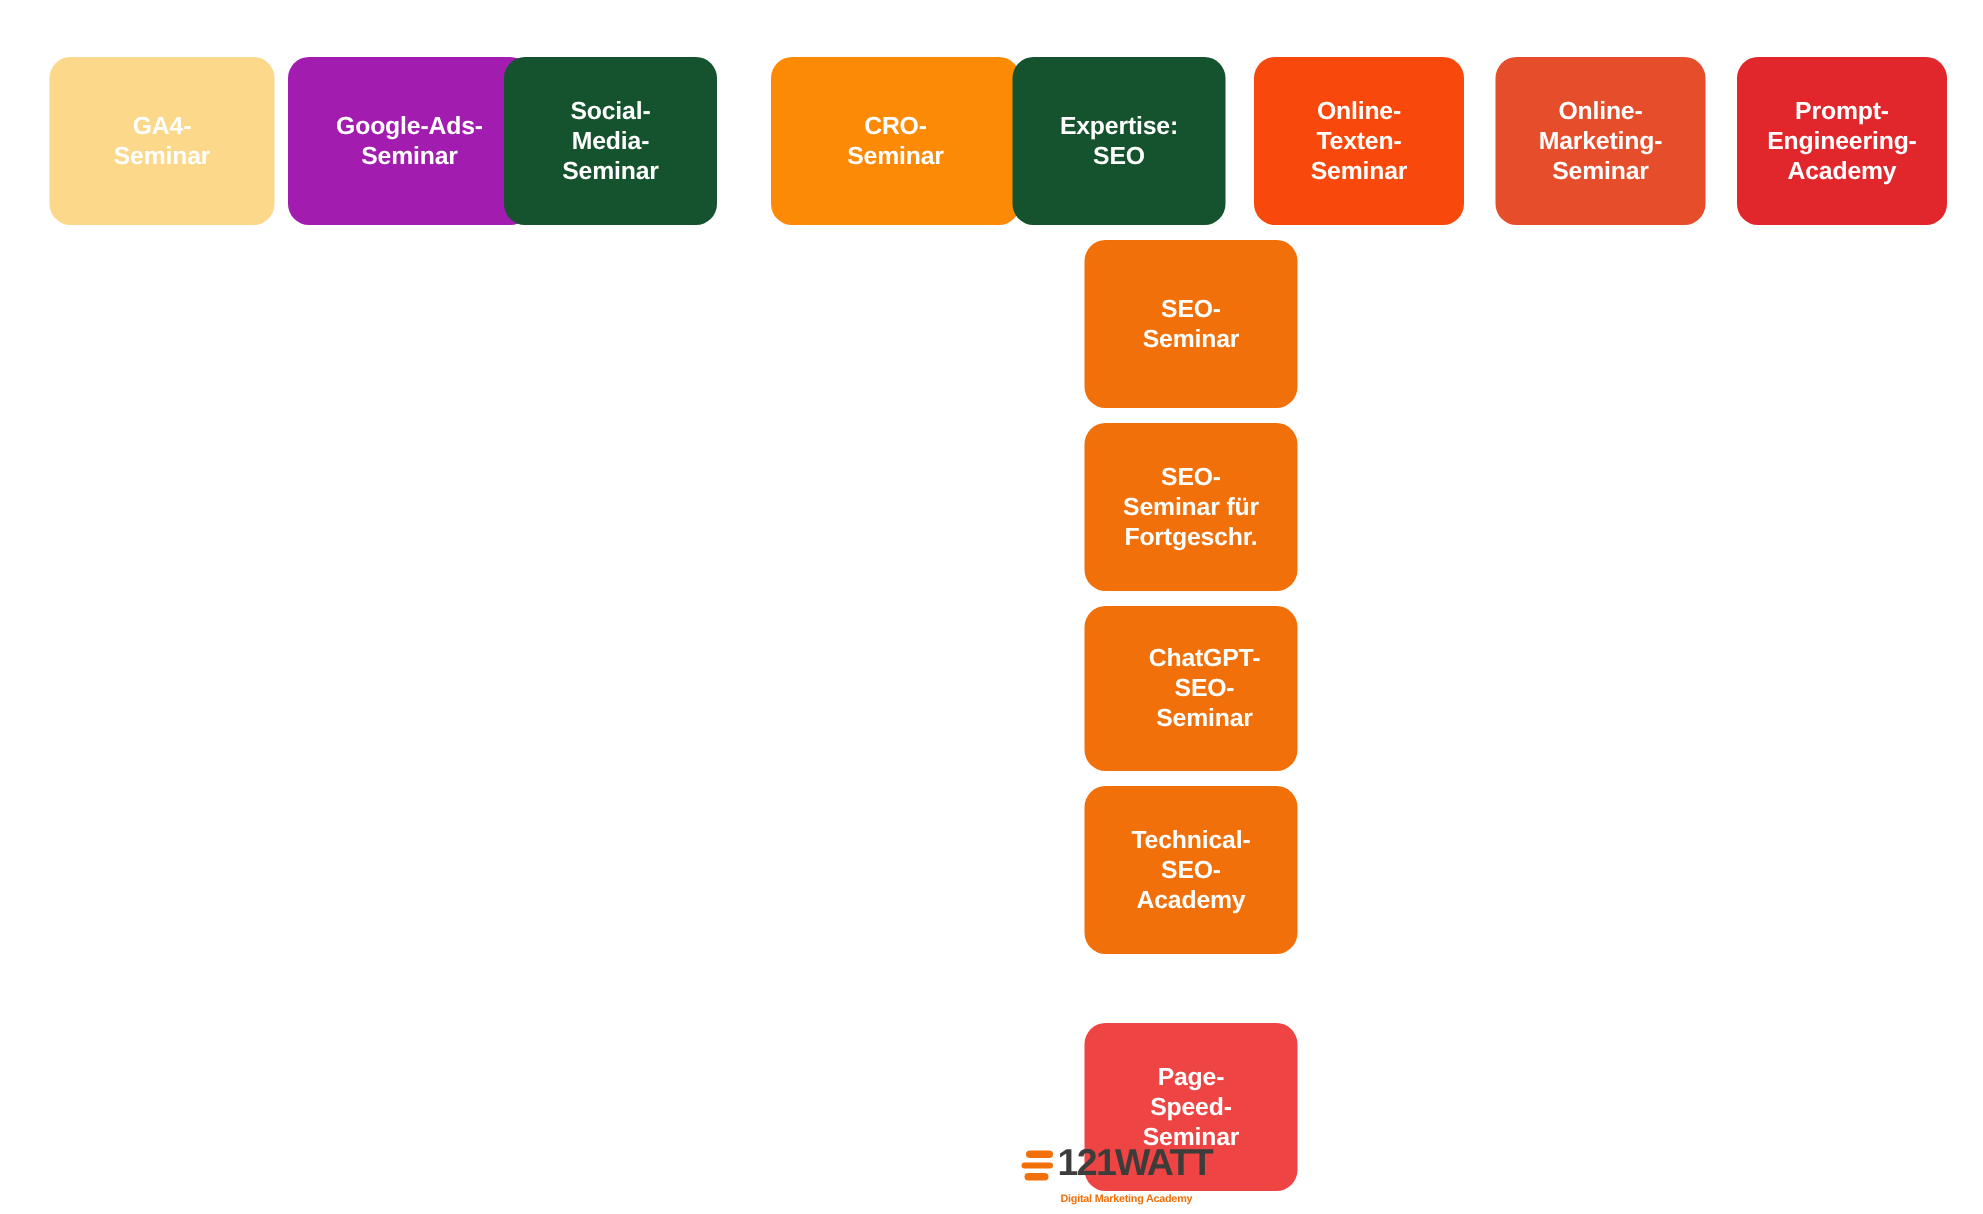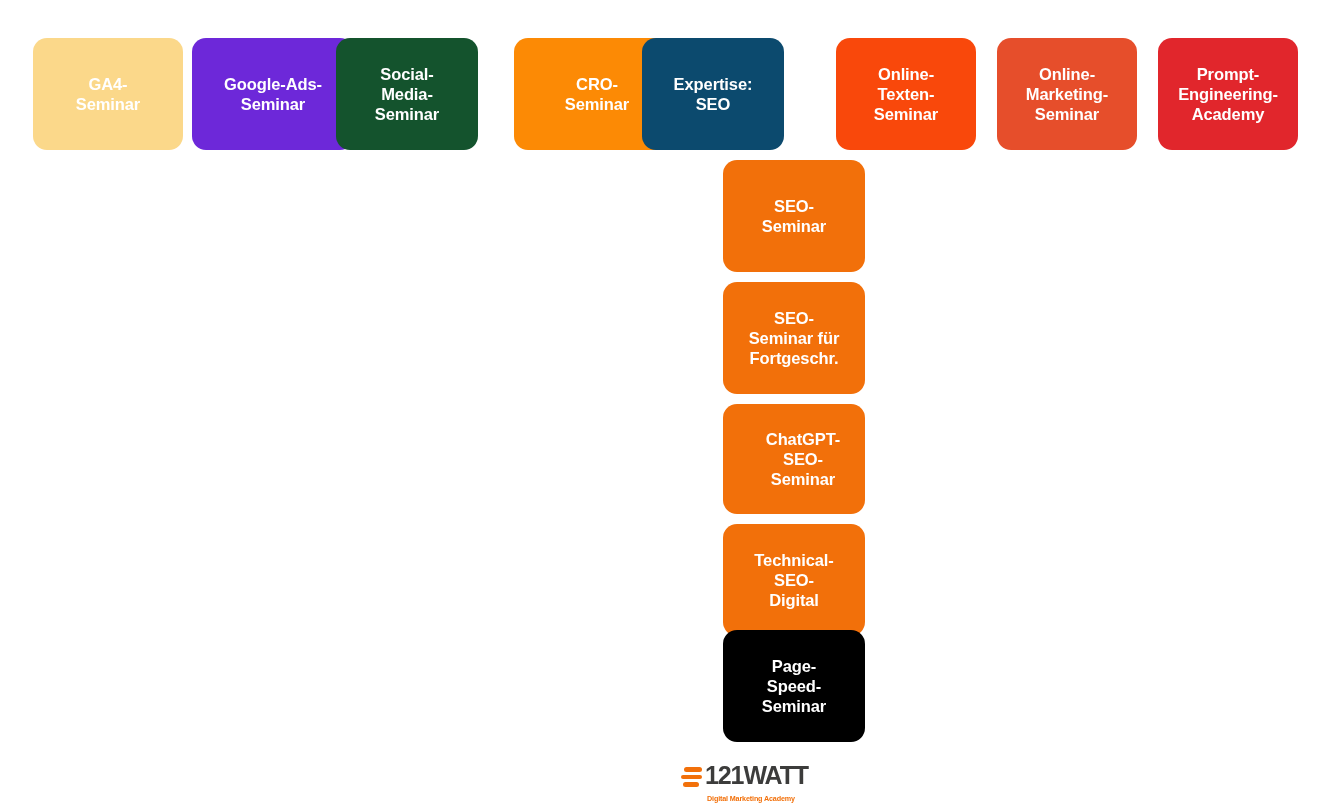--- a/index.html
+++ b/index.html
@@ -103,28 +103,28 @@
   }
 </style>
 </head>
 <body>
 
 <div id="canvas">
 
   <div id="top-row">
       <div class="card row-top" style="left: 33px; width: 150px; background: rgb(251, 216, 138);">GA4-
 Seminar</div>
-      <div class="card row-top" style="left: 192px; width: 162px; background: #6d28d9;">Google-Ads-
+      <div class="card row-top" style="left: 192px; width: 162px; background: #a21caf;">Google-Ads-
 Seminar</div>
       <div class="card row-top" style="left: 336px; width: 142px; background: #14532d;">Social-
 Media-
 Seminar</div>
       <div class="card row-top" style="left: 514px; width: 166px; background: rgb(252, 138, 5);">CRO-
 Seminar</div>
-      <div class="card row-top" style="left: 642px; width: 142px; background: #0c4a6e;">Expertise:
+      <div class="card row-top" style="left: 675px; width: 142px; background: #14532d;">Expertise:
 SEO</div>
       <div class="card row-top" style="left: 836px; width: 140px; background: rgb(249, 72, 11);">Online-
 Texten-
 Seminar</div>
       <div class="card row-top" style="left: 997px; width: 140px; background: rgb(230, 78, 43);">Online-
 Marketing-
 Seminar</div>
       <div class="card row-top" style="left: 1158px; width: 140px; background: rgb(225, 38, 44);">Prompt-
 Engineering-
 Academy</div>
@@ -134,22 +134,22 @@
       <div class="card col" style="top: 160px; height: 112px; background: rgb(242, 112, 10);">SEO-
 Seminar</div>
       <div class="card col" style="top: 282px; height: 112px; background: rgb(242, 112, 10);">SEO-
 Seminar für
 Fortgeschr.</div>
       <div class="card col" style="top: 404px; height: 110px; background: rgb(242, 112, 10); padding-left: 24px;">ChatGPT-
 SEO-
 Seminar</div>
       <div class="card col" style="top: 524px; height: 112px; background: rgb(242, 112, 10);">Technical-
 SEO-
-Digital</div>
-      <div class="card col" style="top: 630px; height: 112px; background: #000000;">Page-
+Academy</div>
+      <div class="card col" style="top: 682px; height: 112px; background: #ef4444;">Page-
 Speed-
 Seminar</div>
     </div>
 
   <div id="logo">
     <div id="logo-main">
       <span id="logo-mark">
         <i class="b1"></i>
           <i class="b2"></i>
           <i class="b3"></i>

